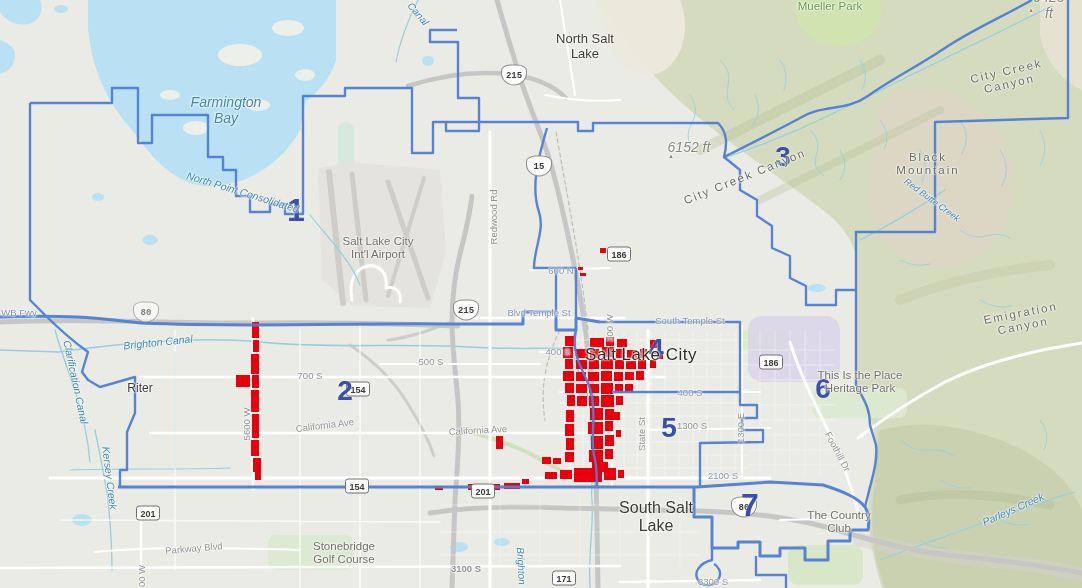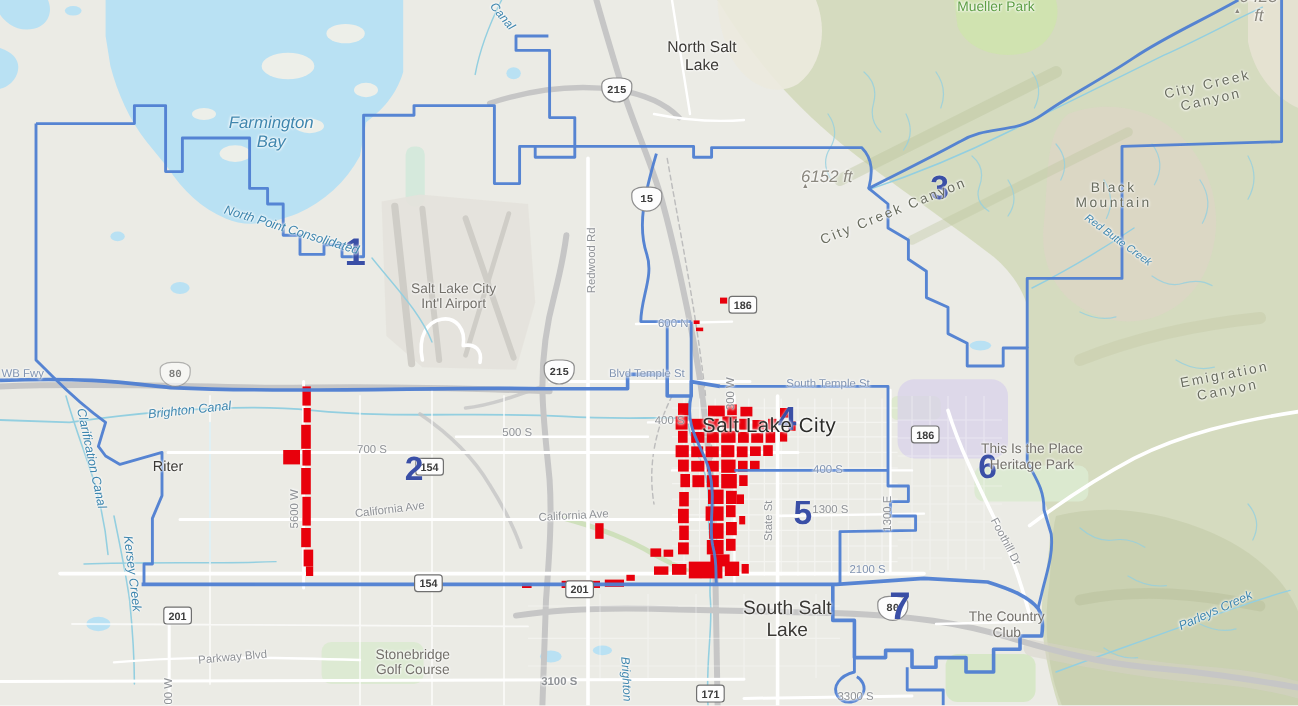--- a/index.html
+++ b/index.html
@@ -253,21 +253,21 @@
       <div class="shield interstate" style="left: 466px; top: 310px;">215</div>
       <div class="shield interstate" style="left: 539px; top: 166px;">15</div>
       <div class="shield interstate faded" style="left: 146px; top: 312px;">80</div>
       <div class="shield interstate" style="left: 744px; top: 507px;">80</div>
       <div class="shield state" style="left: 619px; top: 254px;">186</div>
       <div class="shield state" style="left: 771px; top: 362px;">186</div>
       <div class="shield state" style="left: 358px; top: 389px;">154</div>
       <div class="shield state" style="left: 357px; top: 486px;">154</div>
       <div class="shield state" style="left: 483px; top: 491px;">201</div>
       <div class="shield state" style="left: 148px; top: 513px;">201</div>
-      <div class="shield state" style="left: 592px; top: 578px;">171</div>
+      <div class="shield state" style="left: 564px; top: 578px;">171</div>
     </div>
   <div id="district-layer">
       <div class="district" style="left: 296px; top: 210px; font-size: 32px;">1</div>
       <div class="district" style="left: 345px; top: 391px; font-size: 28px;">2</div>
       <div class="district" style="left: 783px; top: 157px; font-size: 28px;">3</div>
       <div class="district" style="left: 656px; top: 349px; font-size: 28px;">4</div>
       <div class="district" style="left: 669px; top: 428px; font-size: 28px;">5</div>
       <div class="district" style="left: 823px; top: 389px; font-size: 28px;">6</div>
       <div class="district" style="left: 750px; top: 505px; font-size: 32px;">7</div>
     </div>

